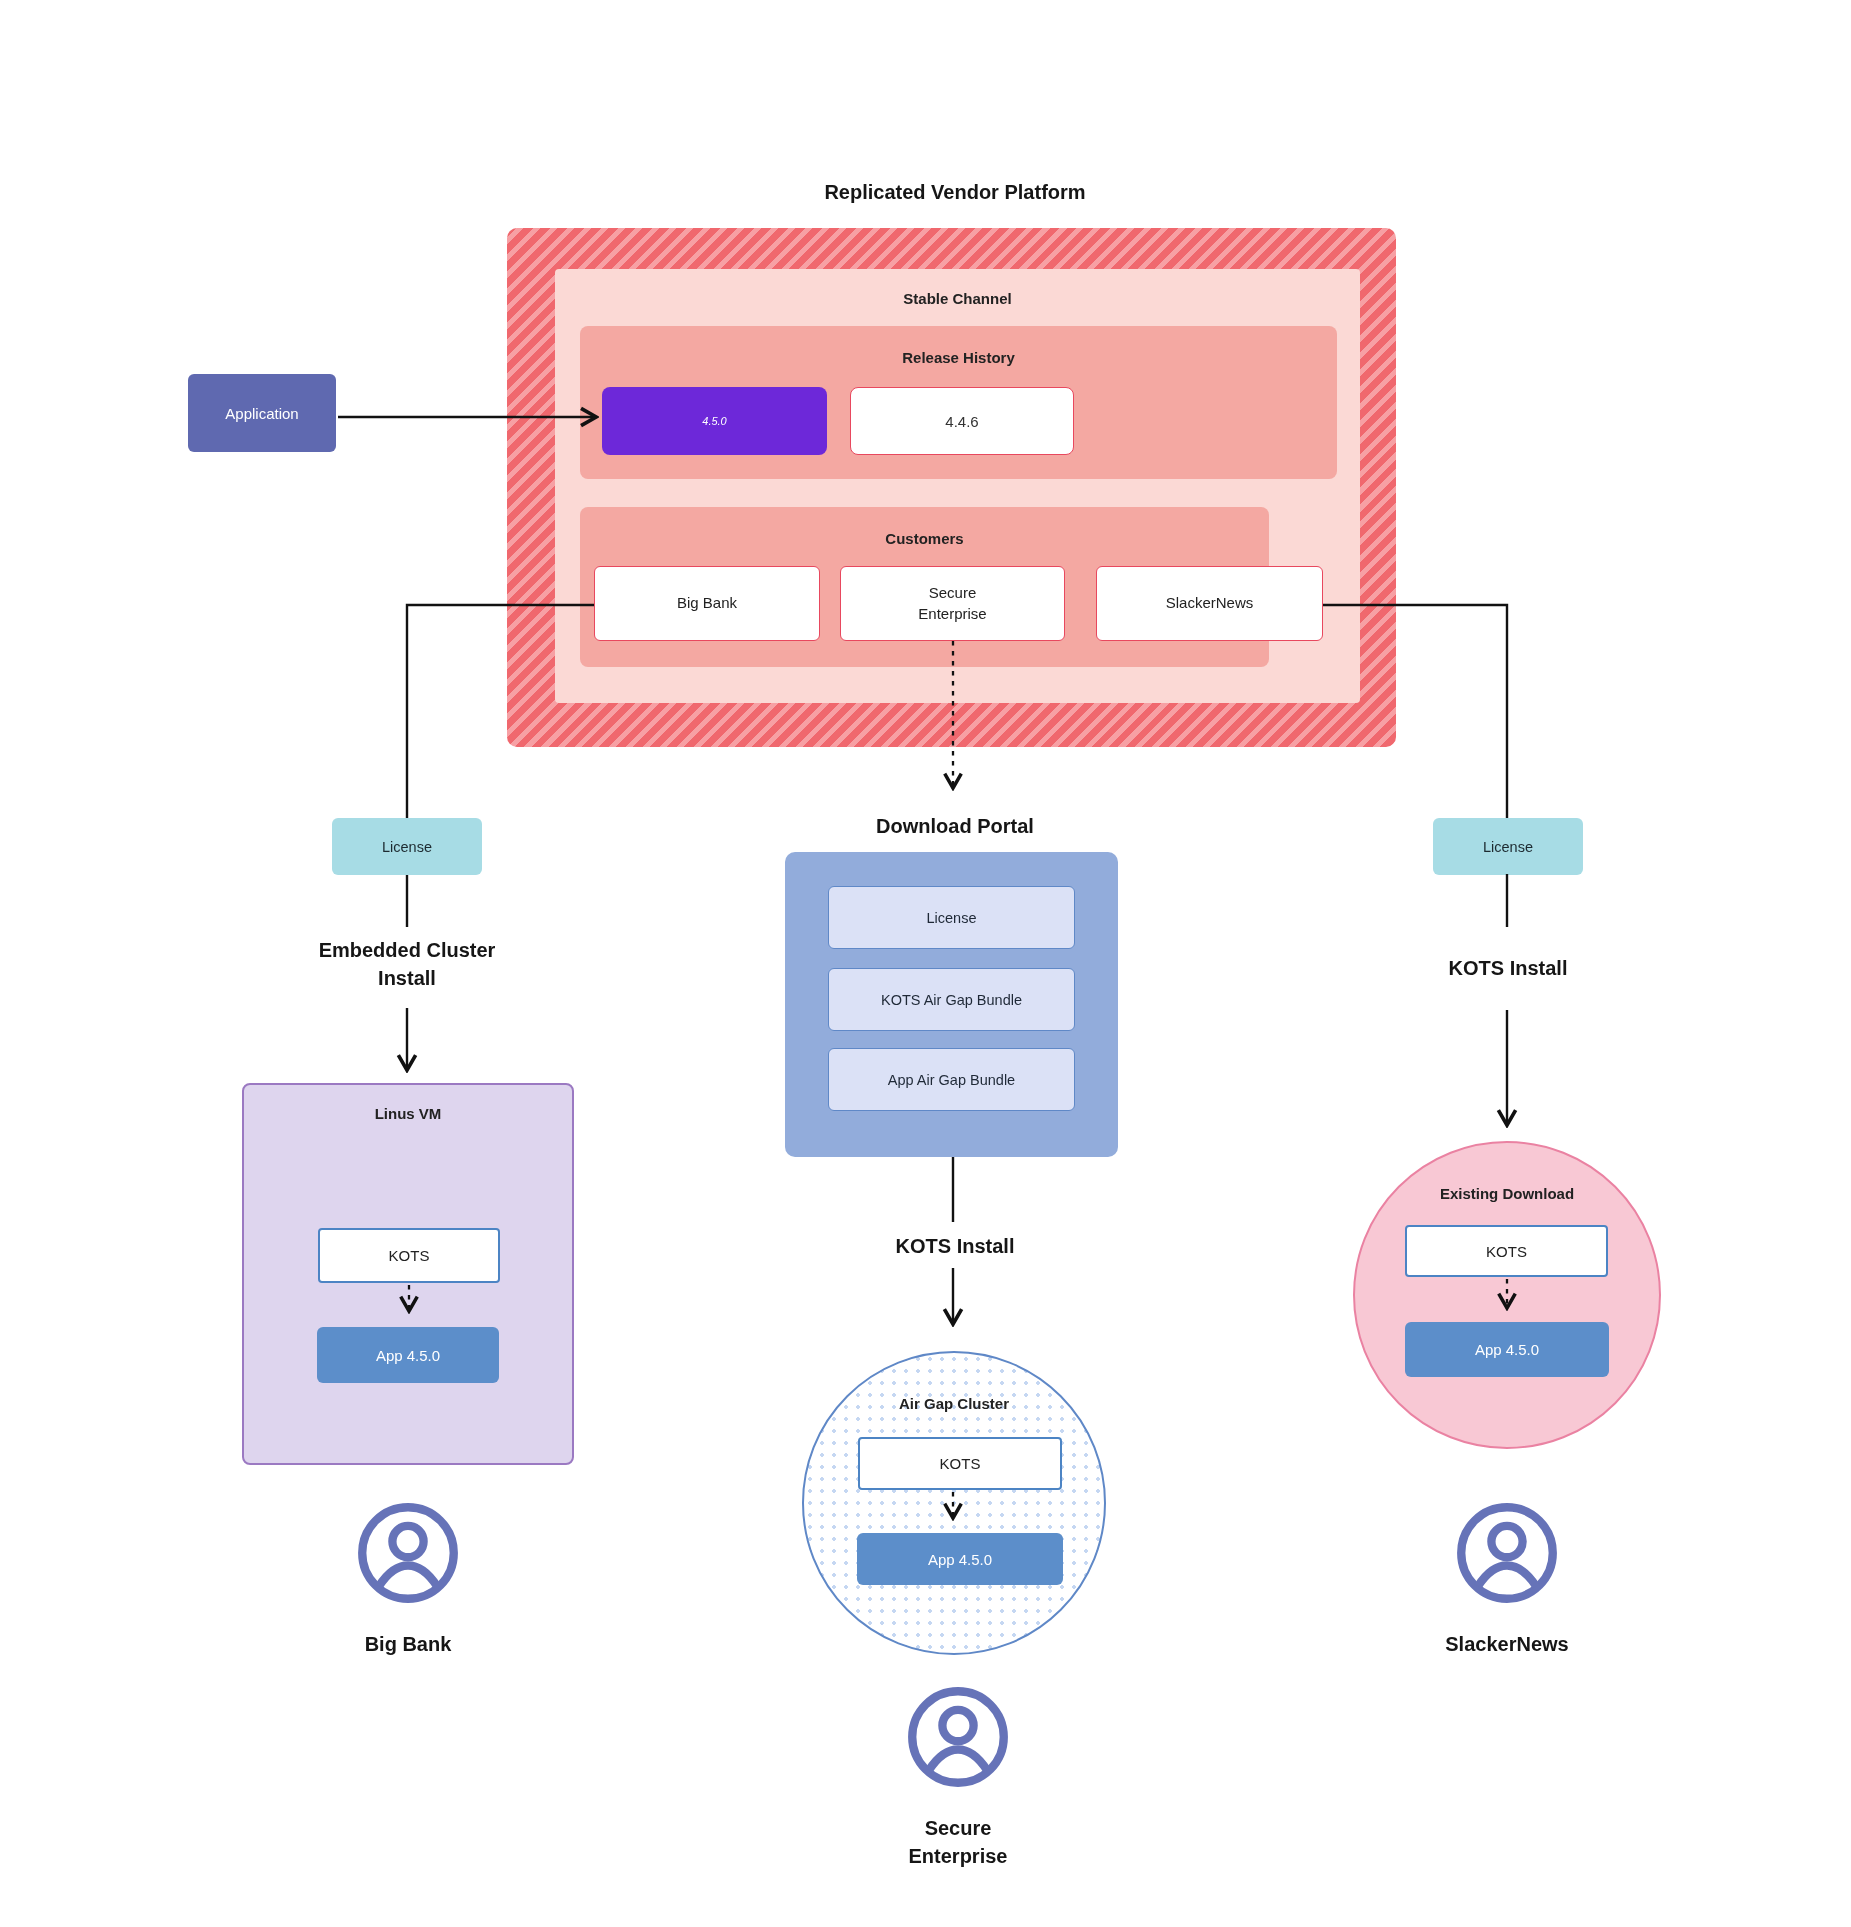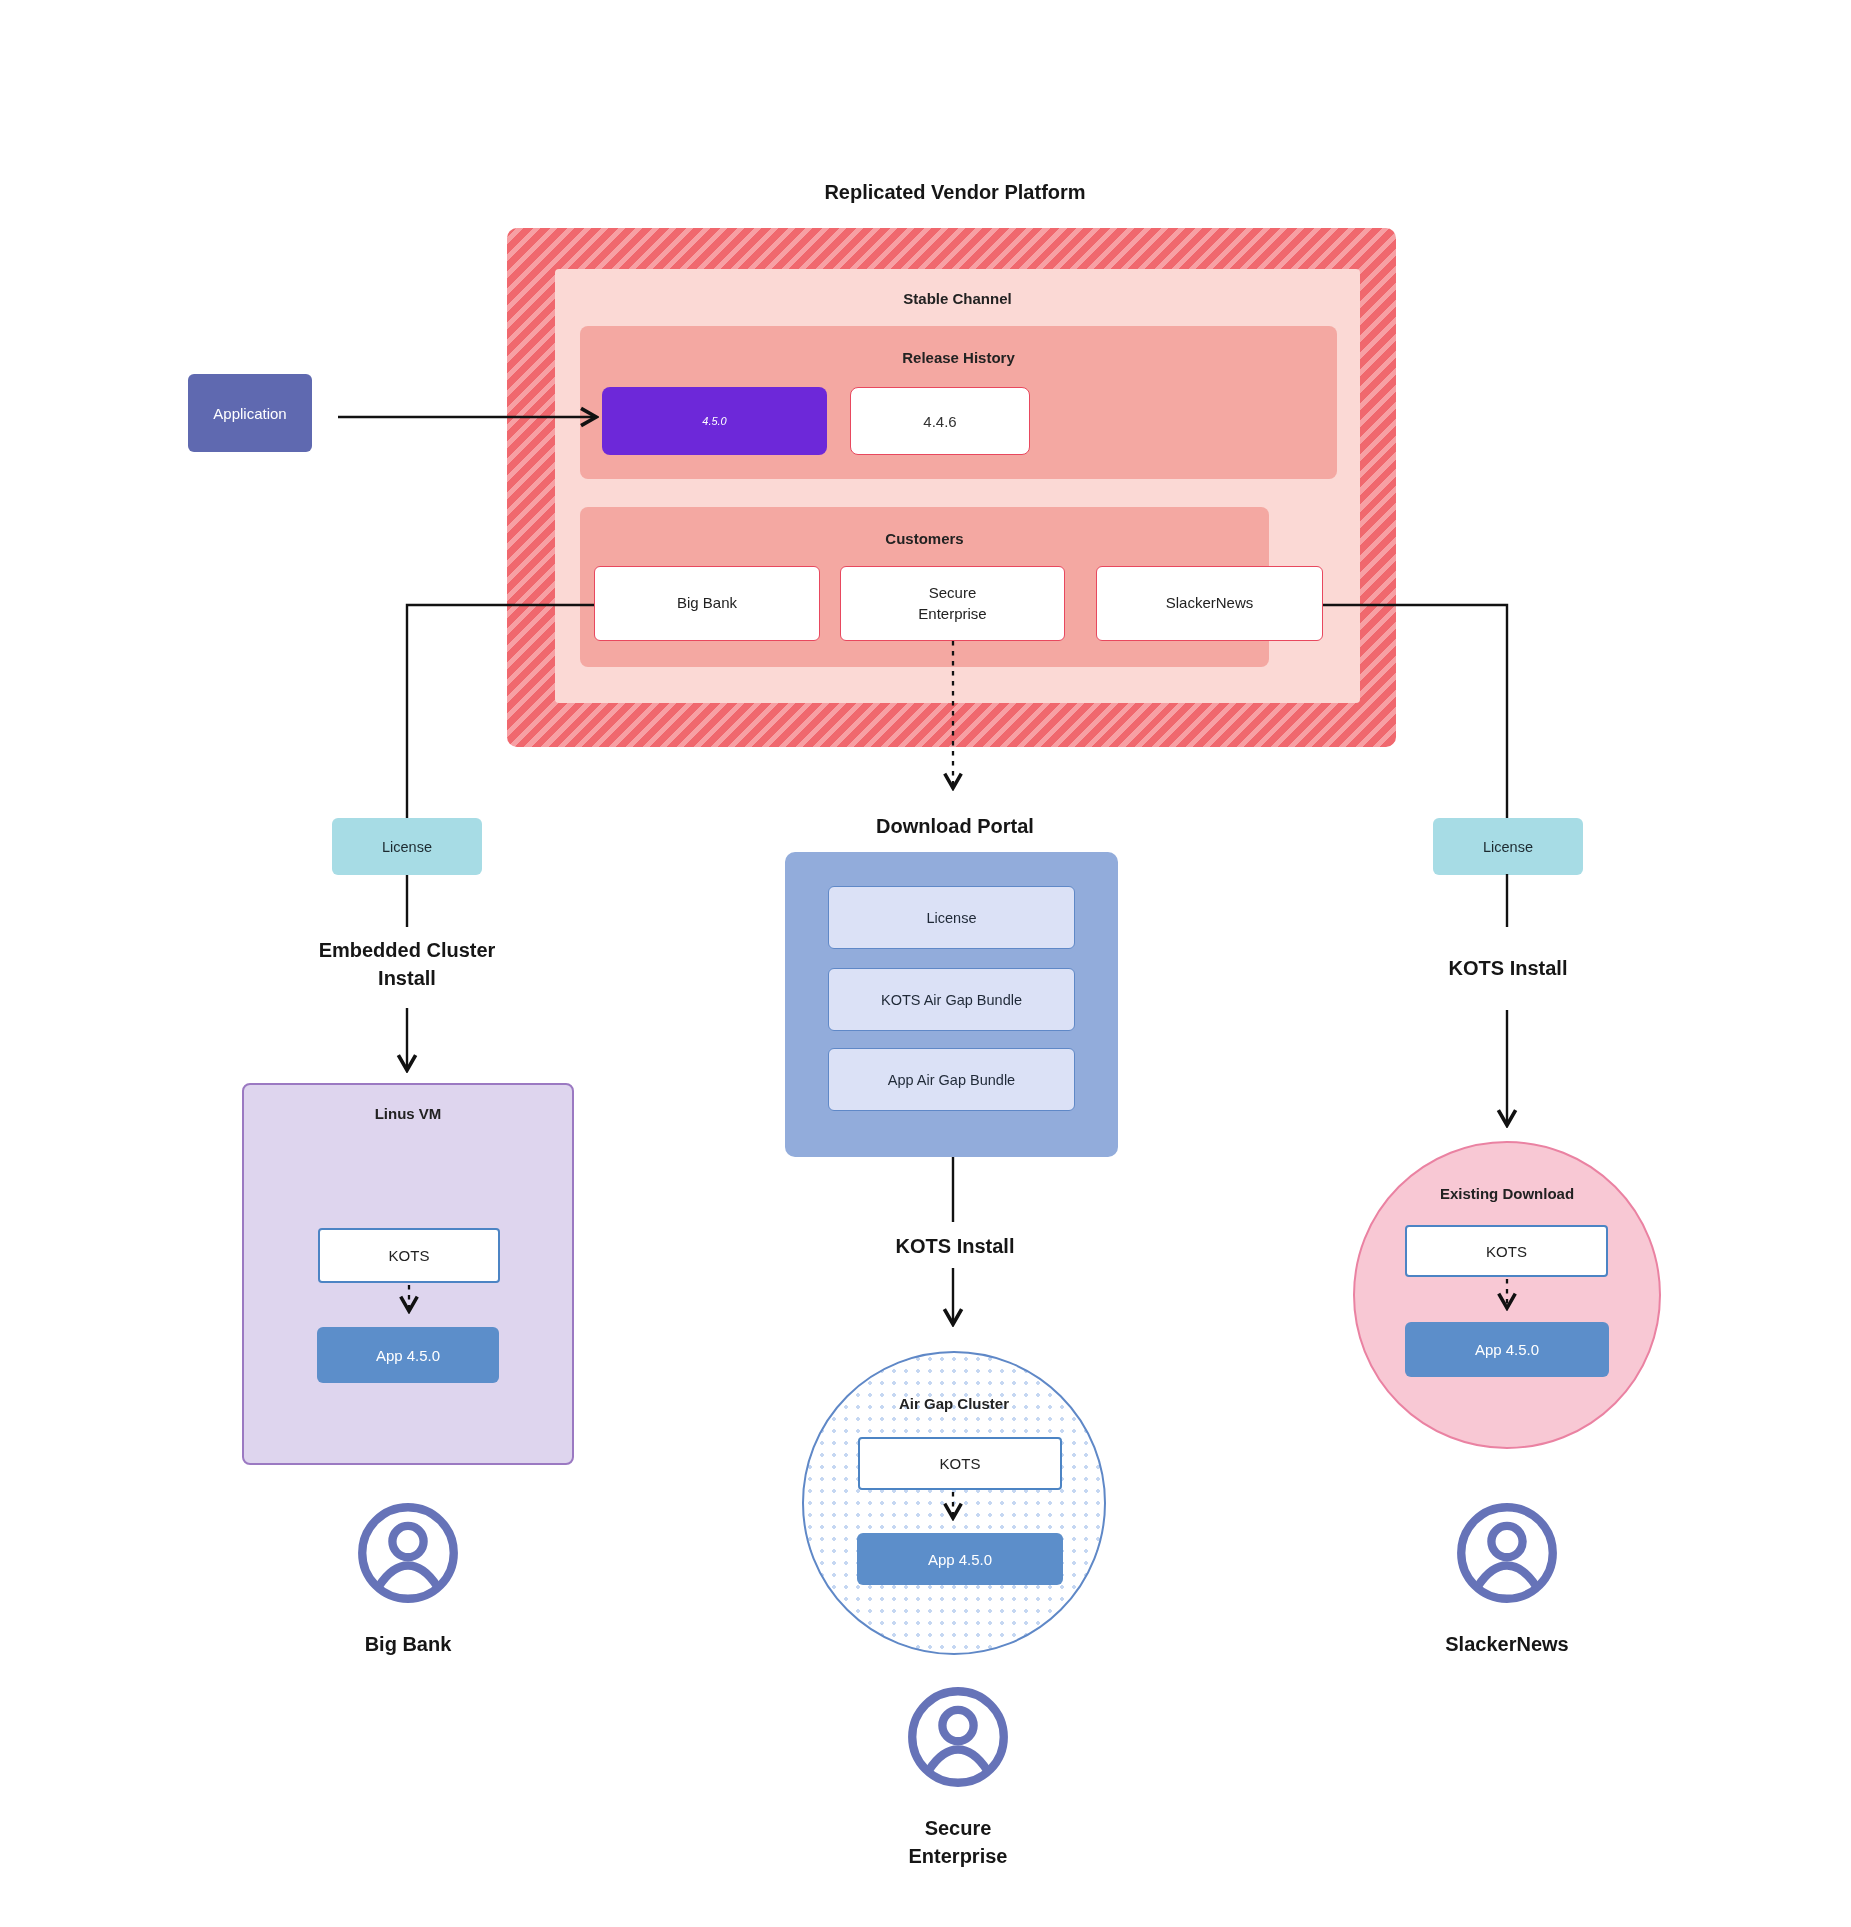--- a/index.html
+++ b/index.html
@@ -56,34 +56,34 @@
   <div class="abs biglbl" style="left:605px;top:178px;width:700px;text-align:center;">Replicated Vendor Platform</div>
 
   <div class="abs striped" style="left:507px;top:228px;width:889px;height:519px;"></div>
 
   <div class="abs stable" style="left:555px;top:269px;width:805px;height:434px;">
     <div class="seclbl" style="top:21px;">Stable Channel</div>
 
     <div class="abs band" style="left:25px;top:57px;width:757px;height:153px;">
       <div class="seclbl" style="top:23px;">Release History</div>
       <div class="abs center rel-cur" style="left:22px;top:61px;width:225px;height:68px;">4.5.0</div>
-      <div class="abs center rel-old" style="left:270px;top:61px;width:180px;height:68px;">4.4.6</div>
+      <div class="abs center rel-old" style="left:270px;top:61px;width:224px;height:68px;">4.4.6</div>
     </div>
 
     <div class="abs band" style="left:25px;top:238px;width:689px;height:160px;">
       <div class="seclbl" style="top:23px;">Customers</div>
       <div class="abs center cust" style="left:14px;top:59px;width:226px;height:75px;">Big Bank</div>
       <div class="abs center cust" style="left:260px;top:59px;width:225px;height:75px;">
         <span class="narrow">Secure Enterprise</span>
       </div>
       <div class="abs center cust" style="left:516px;top:59px;width:227px;height:75px;">SlackerNews</div>
     </div>
   </div>
 
-  <div class="abs center appbox" style="left:188px;top:374px;width:124px;height:78px;">Application</div>
+  <div class="abs center appbox" style="left:188px;top:374px;width:148px;height:78px;">Application</div>
 
   <div class="abs center license" style="left:332px;top:818px;width:150px;height:57px;">License</div>
   <div class="abs biglbl" style="left:287px;top:936px;width:240px;text-align:center;">Embedded Cluster Install</div>
 
   <div class="abs linus" style="left:242px;top:1083px;width:332px;height:382px;">
     <div class="seclbl" style="top:20px;">Linus VM</div>
   </div>
   <div class="abs center kots" style="left:318px;top:1228px;width:182px;height:55px;">KOTS</div>
   <div class="abs center appblue" style="left:317px;top:1327px;width:182px;height:56px;">App 4.5.0</div>
 

